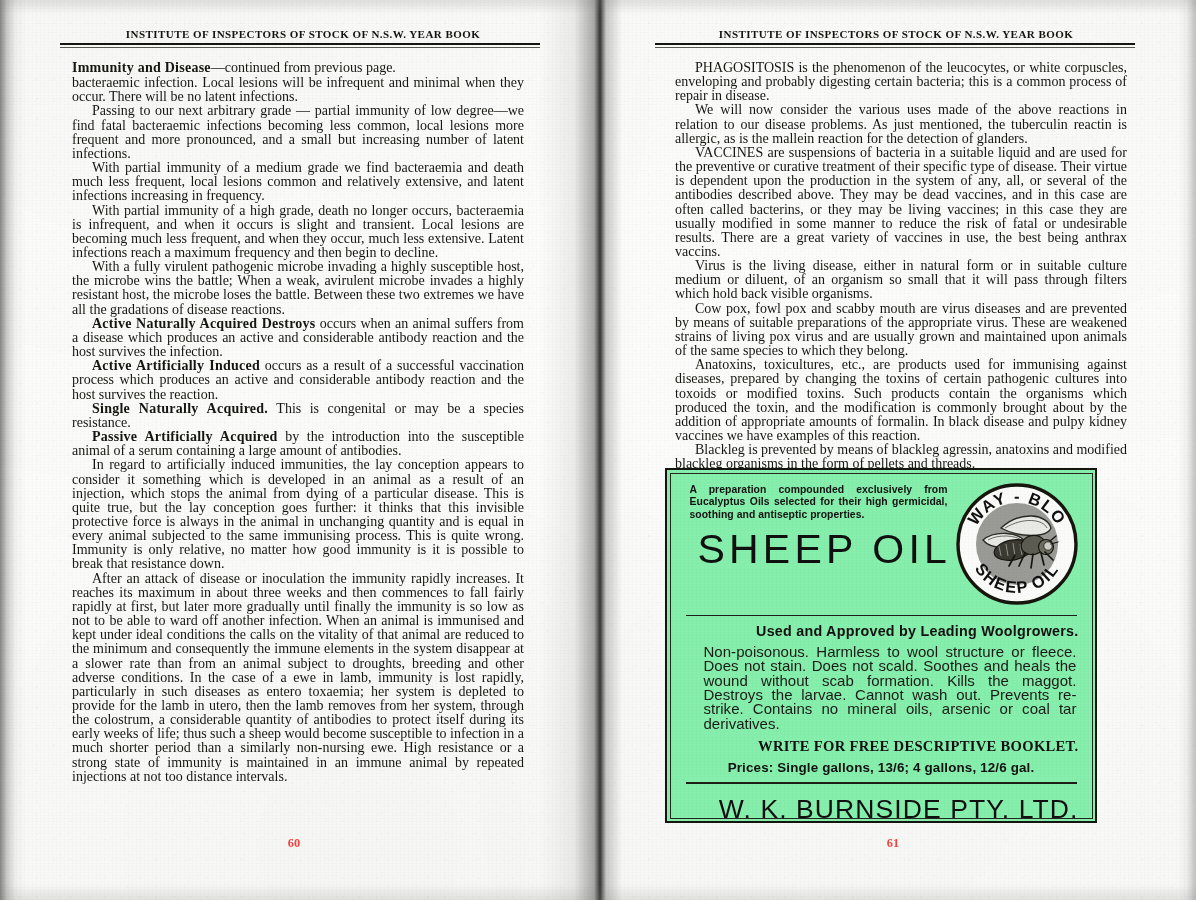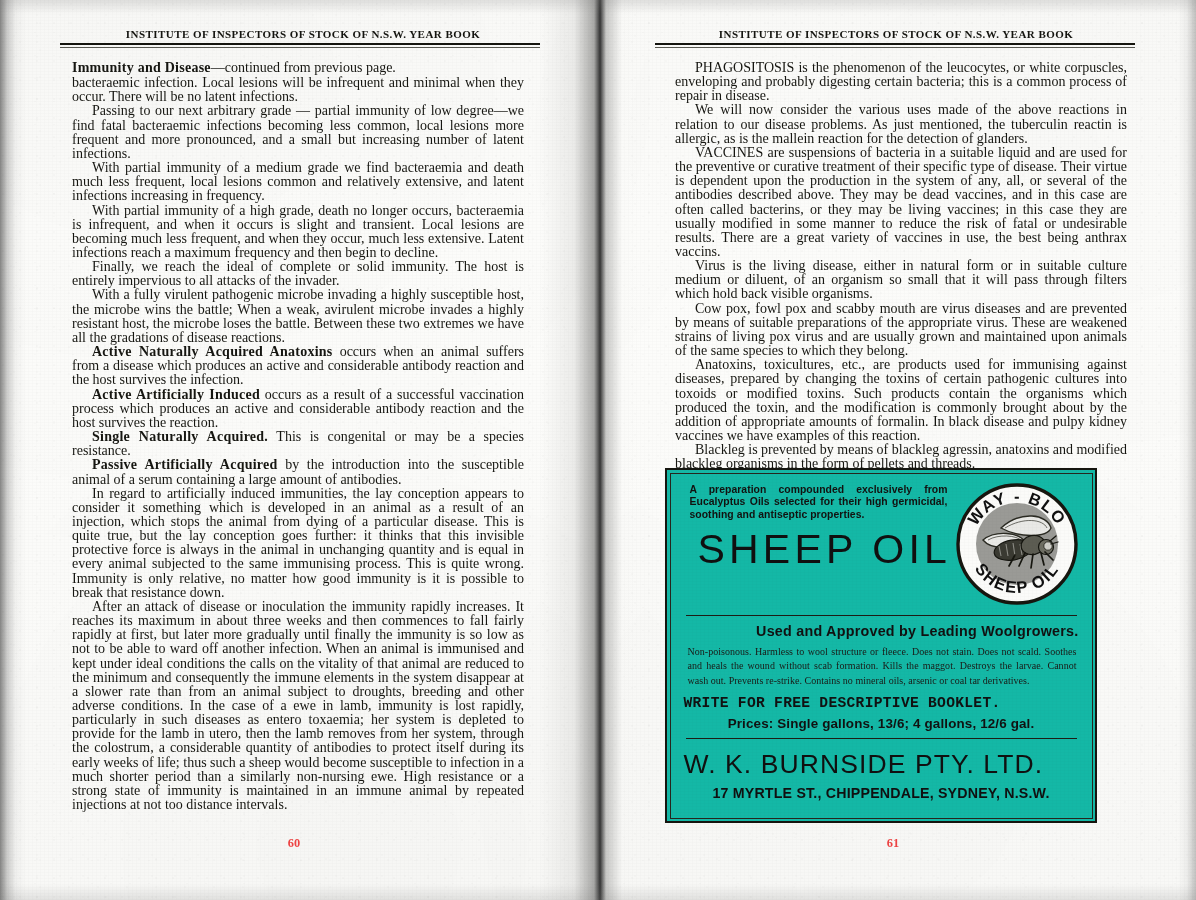--- a/index.html
+++ b/index.html
@@ -151,21 +151,21 @@
 
   
   .ad {
     position: absolute;
     left: 10px;
     top: 468px;
     width: 432px;
     height: 355px;
     border: 2.6px solid #15150f;
     padding: 2.5px;
-    background: #14b8a6;
+    background: #86efac;
     box-sizing: border-box;
   }
   .ad-inner {
     border: 1.1px solid #26261e;
     width: 100%;
     height: 100%;
     box-sizing: border-box;
     padding: 10px 13px 7px 13px;
     position: relative;
     overflow: hidden;
@@ -229,35 +229,35 @@
     font-family: "Liberation Sans", sans-serif;
     font-weight: bold;
     font-size: 14.3px;
     letter-spacing: .25px;
     text-align: right;
     color: #111;
     margin-top: 7px;
   }
 
   .ad-body {
-    font-family: Liberation Serif, serif;
-    font-size: 10px;
+    font-family: Liberation Sans, sans-serif;
+    font-size: 15px;
     line-height: 14.4px;
     color: #1a1a16;
     text-align: justify;
-    margin: 6px 2px 0 4px;
+    margin: 6px 2px 0 20px;
     letter-spacing: .03px;
   }
 
   .ad-booklet {
-    font-family: Liberation Mono, monospace;
+    font-family: Liberation Serif, serif;
     font-weight: bold;
     font-size: 14.6px;
     letter-spacing: .3px;
-    text-align: left;
+    text-align: right;
     color: #111;
     margin-top: 7px;
   }
   .ad-prices {
     font-family: "Liberation Sans", sans-serif;
     font-weight: bold;
     font-size: 13.4px;
     letter-spacing: .15px;
     text-align: center;
     color: #111;
@@ -268,21 +268,21 @@
     height: 1.3px;
     background: #1d1d16;
     margin: 7px 2px 0 2px;
   }
 
   .ad-company {
     font-family: "Liberation Sans", sans-serif;
     font-weight: 400;
     font-size: 26.5px;
     letter-spacing: 1.1px;
-    text-align: left;
+    text-align: right;
     color: #101010;
     margin-top: 10px;
     white-space: nowrap;
   }
   .ad-address {
     font-family: "Liberation Sans", sans-serif;
     font-weight: bold;
     font-size: 14.2px;
     letter-spacing: .2px;
     text-align: center;
@@ -317,24 +317,23 @@
     <div class="head-rule-thin"></div>
 
     <div class="column">
 
       <p class="lead"><span class="run-in">Immunity and Disease</span><span>—continued from previous page.</span></p>
 
       <p class="noindent">bacteraemic infection.  Local lesions will be infrequent and minimal when they occur.  There will be no latent infections.</p>
       <p>Passing to our next arbitrary grade — partial immunity of low degree—we find fatal bacteraemic infections becoming less common, local lesions more frequent and more pronounced, and a small but increasing number of latent infections.</p>
       <p>With partial immunity of a medium grade we find bacteraemia and death much less frequent, local lesions common and relatively extensive, and latent infections increasing in frequency.</p>
       <p>With partial immunity of a high grade, death no longer occurs, bacteraemia is infrequent, and when it occurs is slight and transient. Local lesions are becoming much less frequent, and when they occur, much less extensive.  Latent infections reach a maximum frequency and then begin to decline.</p>
-      <p>Finally, we reach the ideal of complete or solid immunity.  The host is entirely impervious to all attacks of the invader.</p>
       <p>With a fully virulent pathogenic microbe invading a highly susceptible host, the microbe wins the battle; When a weak, avirulent microbe invades a highly resistant host, the microbe loses the battle. Between these two extremes we have all the gradations of disease reactions.</p>
 
-      <p><span class="run-in">Active Naturally Acquired Anatoxins</span><span> occurs when an animal suffers from a disease which produces an active and considerable antibody reaction and the host survives the infection.</span></p>
+      <p><span class="run-in">Active Naturally Acquired Destroys</span><span> occurs when an animal suffers from a disease which produces an active and considerable antibody reaction and the host survives the infection.</span></p>
 
       <p><span class="run-in">Active Artificially Induced</span><span> occurs as a result of a successful vaccination process which produces an active and considerable antibody reaction and the host survives the reaction.</span></p>
 
       <p><span class="run-in">Single Naturally Acquired.</span><span>  This is congenital or may be a species resistance.</span></p>
 
       <p><span class="run-in">Passive Artificially Acquired</span><span> by the introduction into the susceptible animal of a serum containing a large amount of antibodies.</span></p>
 
       <p>In regard to artificially induced immunities, the lay conception appears to consider it something which is developed in an animal as a result of an injection, which stops the animal from dying of a particular disease.  This is quite true, but the lay conception goes further: it thinks that this invisible protective force is always in the animal in unchanging quantity and is equal in every animal subjected to the same immunising process.  This is quite wrong.  Immunity is only relative, no matter how good immunity is it is possible to break that resistance down.</p>
       <p>After an attack of disease or inoculation the immunity rapidly increases.  It reaches its maximum in about three weeks and then commences to fall fairly rapidly at first, but later more gradually until finally the immunity is so low as not to be able to ward off another infection.  When an animal is immunised and kept under ideal conditions the calls on the vitality of that animal are reduced to the minimum and consequently the immune elements in the system disappear at a slower rate than from an animal subject to droughts, breeding and other adverse conditions.  In the case of a ewe in lamb, immunity is lost rapidly, particularly in such diseases as entero toxaemia; her system is depleted to provide for the lamb in utero, then the lamb removes from her system, through the colostrum, a considerable quantity of antibodies to protect itself during its early weeks of life; thus such a sheep would become susceptible to infection in a much shorter period than a similarly non-nursing ewe.  High resistance or a strong state of immunity is maintained in an immune animal by repeated injections at not too distance intervals.</p>
     </div>

